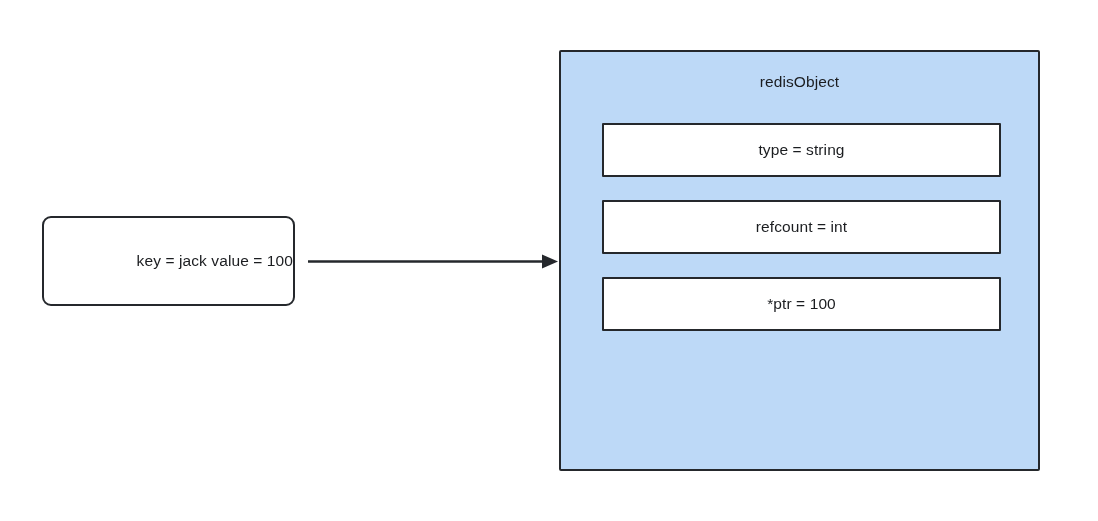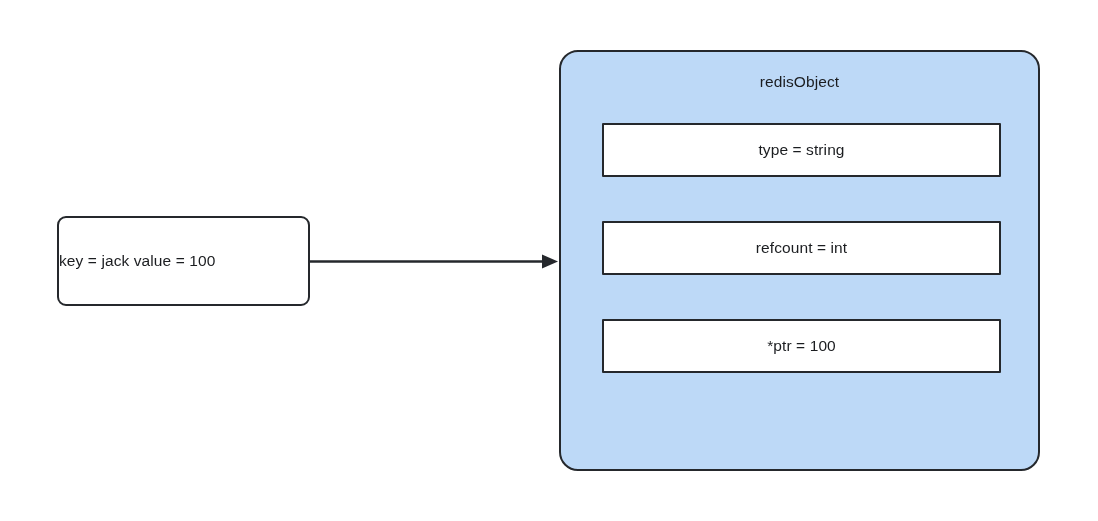--- a/index.html
+++ b/index.html
@@ -16,31 +16,31 @@
   #canvas {
     position: relative;
     width: 1098px;
     height: 521px;
     background: #ffffff;
   }
 
   
   .key-node {
     position: absolute;
-    left: 57px;
+    left: 42px;
     top: 216px;
     width: 253px;
     height: 90px;
     box-sizing: border-box;
     background: #ffffff;
     border: 2.5px solid #25282c;
     border-radius: 9px;
     display: flex;
     align-items: center;
-    justify-content: flex-start;
+    justify-content: flex-end;
   }
   .key-node .node-label {
     font-size: 15.5px;
     color: #1b1d20;
     letter-spacing: 0.1px;
     white-space: nowrap;
   }
 
   
   .arrow {
@@ -55,21 +55,21 @@
   
   .redis-panel {
     position: absolute;
     left: 559px;
     top: 50px;
     width: 481px;
     height: 421px;
     box-sizing: border-box;
     background: #bdd9f7;
     border: 2.5px solid #25282c;
-    border-radius: 19px;
+    border-radius: 2px;
   }
   .panel-title {
     position: absolute;
     left: 0;
     right: 0;
     top: 21px;
     text-align: center;
     font-size: 15.5px;
     color: #1b1d20;
     letter-spacing: 0.1px;
@@ -83,21 +83,21 @@
   .field-box {
     box-sizing: border-box;
     width: 399px;
     height: 54px;
     background: #ffffff;
     border: 2.5px solid #25282c;
     border-radius: 1px;
     display: flex;
     align-items: center;
     justify-content: center;
-    margin-bottom: 44px;
+    margin-bottom: 23px;
   }
   .field-box:last-child {
     margin-bottom: 0;
   }
   .field-box .field-label {
     font-size: 15.5px;
     color: #1b1d20;
     letter-spacing: 0.1px;
     white-space: nowrap;
   }

